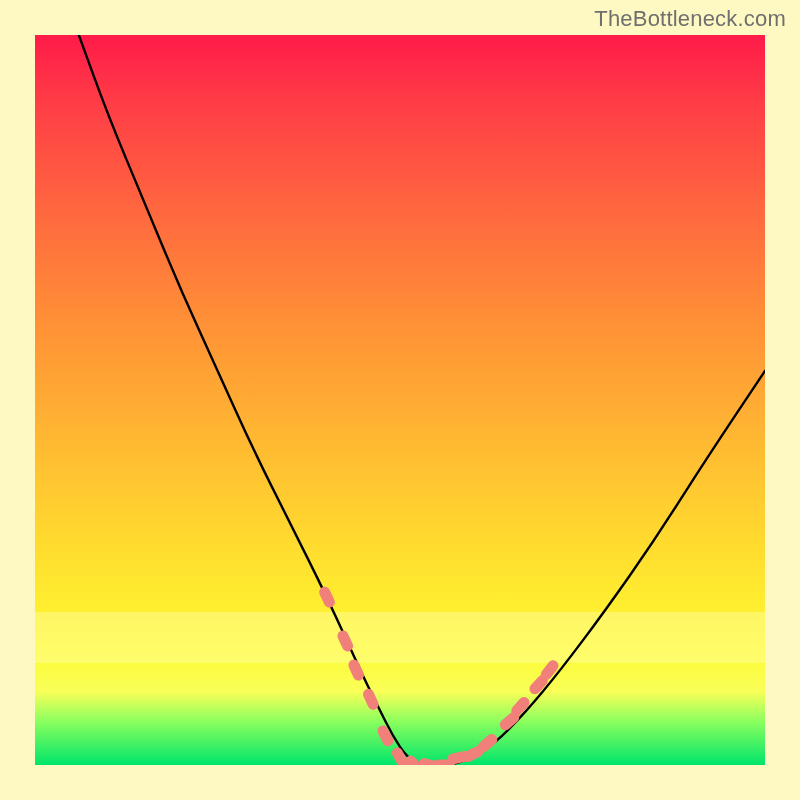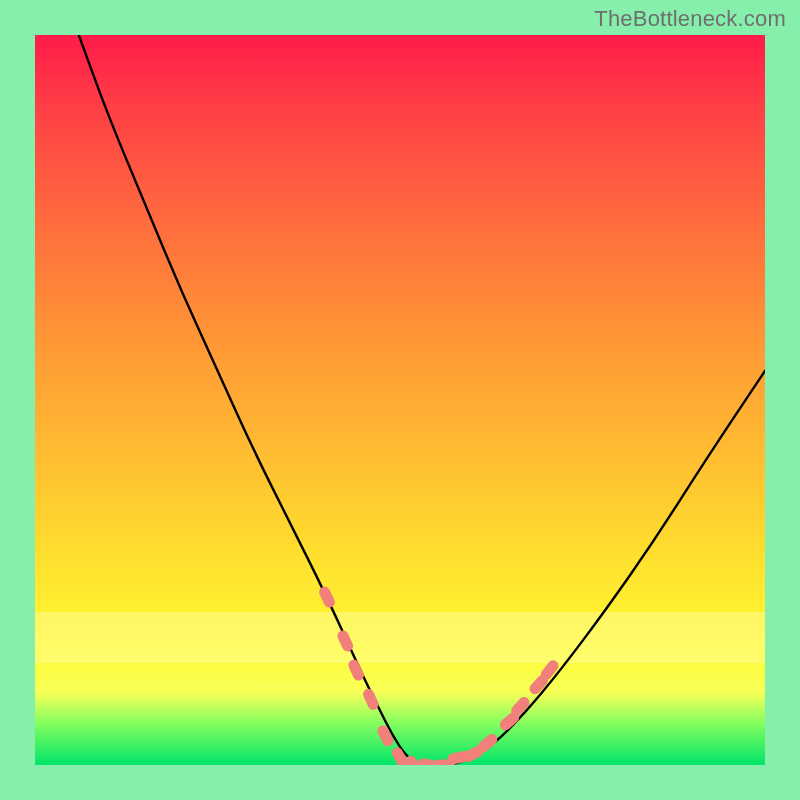--- a/index.html
+++ b/index.html
@@ -10,21 +10,21 @@
     overflow: hidden;
     background: #000;
     font-family: Arial, Helvetica, sans-serif;
   }
   .frame {
     position: absolute;
     left: 0;
     top: 0;
     width: 800px;
     height: 800px;
-    background: #86efac;
+    background: #fef9c3;
   }
   .plot {
     position: absolute;
     left: 35px;
     top: 35px;
     width: 730px;
     height: 730px;
     
     background: linear-gradient(
       to bottom,

